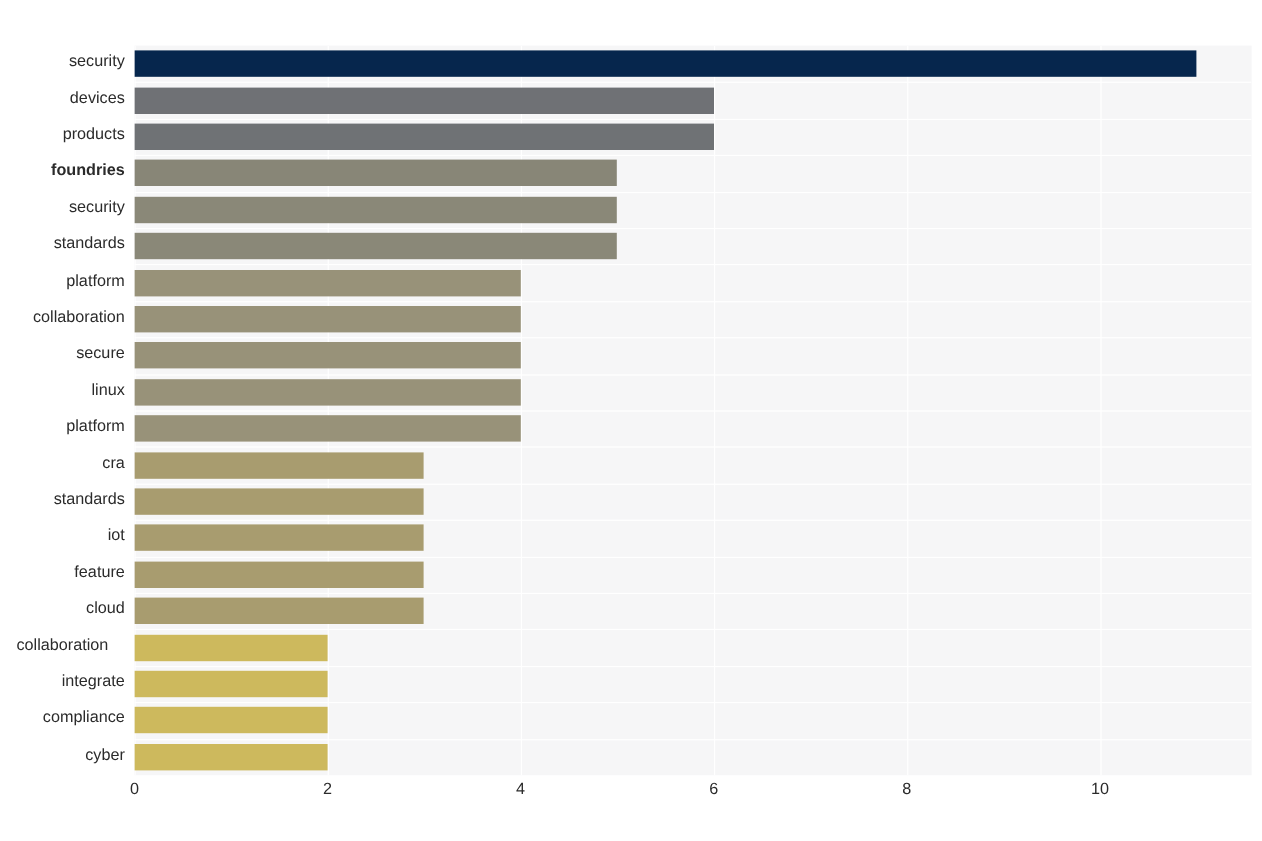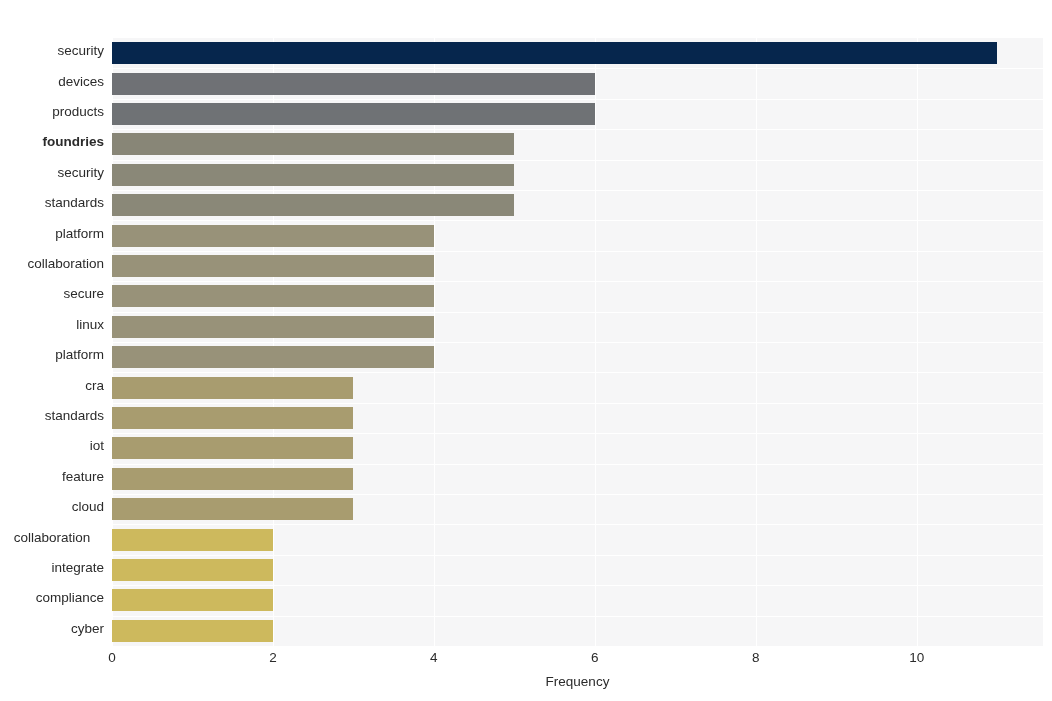--- a/index.html
+++ b/index.html
@@ -187,15 +187,14 @@
 
   <div id="x-labels">
       <div class="xlabel" style="left: 112px;">0</div>
       <div class="xlabel" style="left: 272.933px;">2</div>
       <div class="xlabel" style="left: 433.867px;">4</div>
       <div class="xlabel" style="left: 594.8px;">6</div>
       <div class="xlabel" style="left: 755.734px;">8</div>
       <div class="xlabel" style="left: 916.667px; text-align: right;">10</div>
     </div>
 
-  <div id="x-axis-title">Frequency</div>
 
 </div>
 
 </body></html>

